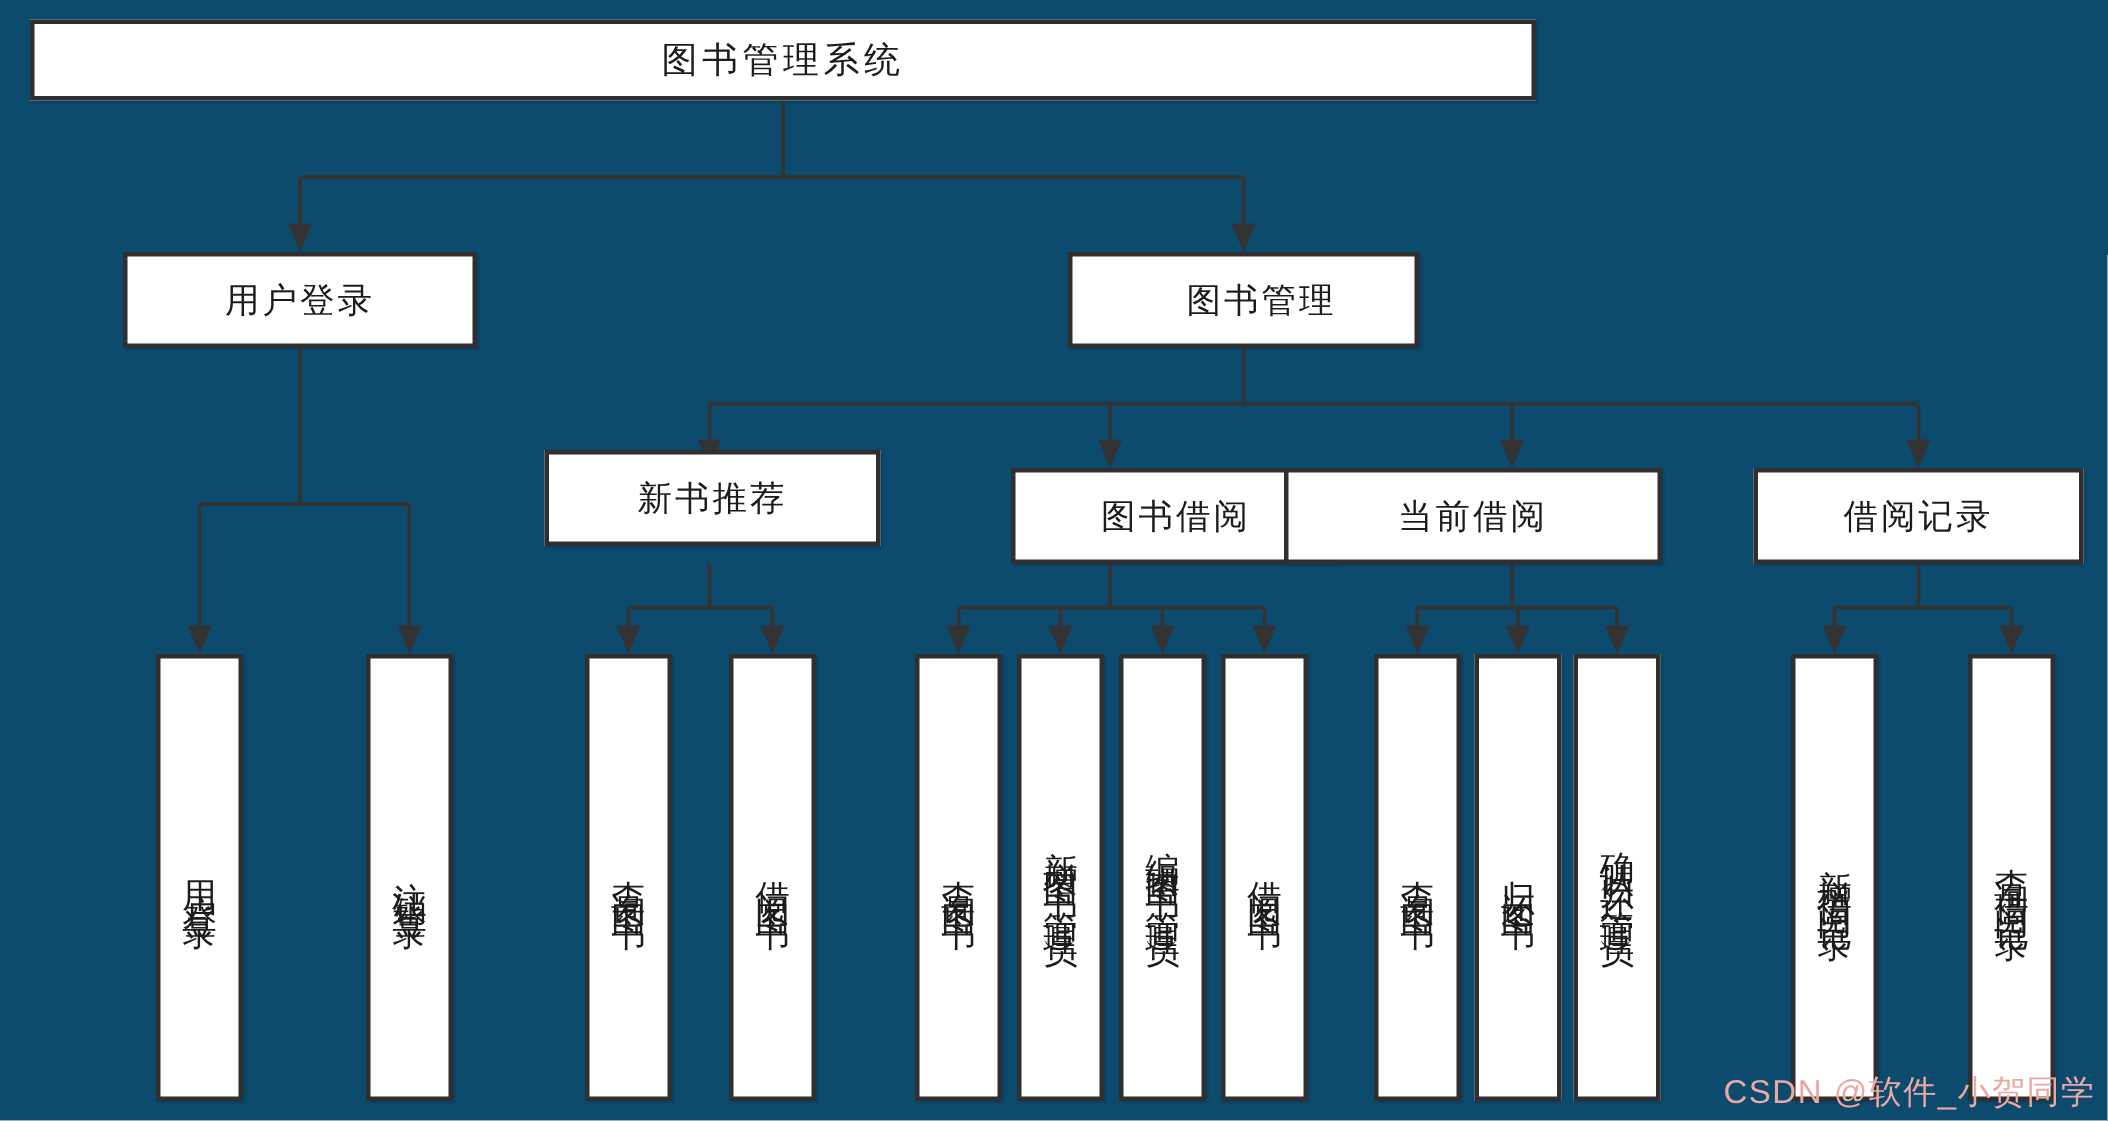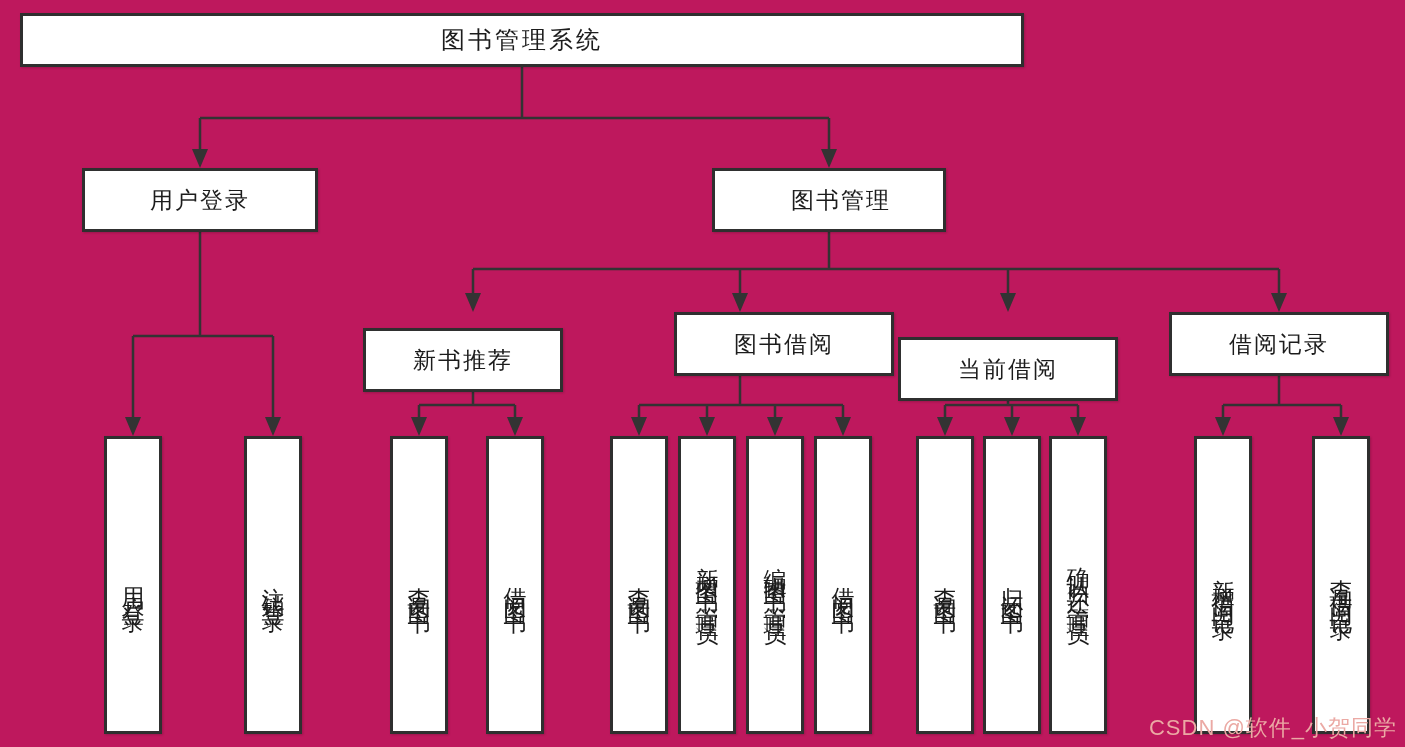--- a/index.html
+++ b/index.html
@@ -5,21 +5,21 @@
   * { box-sizing: border-box; margin: 0; padding: 0; }
   html, body { background: #ffffff; }
   body {
     font-family: "Liberation Sans", "DejaVu Sans", sans-serif;
     color: #1c1c1c;
   }
   .canvas {
     position: relative;
     width: 1405px;
     height: 747px;
-    background: #be185d;
+    background: #0c4a6e;
     overflow: hidden;
   }
   .connectors {
     position: absolute;
     left: 0; top: 0;
     width: 1405px;
     height: 747px;
   }
   .node {
     position: absolute;
@@ -92,27 +92,27 @@
     <span>图书管理系统</span>
   </div>
 
   <div class="node hnode" style="left:82px; top:168px; width:236px;">
     <span>用户登录</span>
   </div>
   <div class="node hnode" style="left:712px; top:168px; width:234px;padding-left:24px;">
     <span>图书管理</span>
   </div>
 
-  <div class="node hnode" style="left:363px; top:328px; width:200px;">
+  <div class="node hnode" style="left:363px; top:300px; width:224px;">
     <span>新书推荐</span>
   </div>
   <div class="node hnode" style="left:630px; top:312px; width:220px;margin-left:44px;">
     <span>图书借阅</span>
   </div>
-  <div class="node hnode" style="left:898px; top:312px; width:220px;margin-top:25px;">
+  <div class="node hnode" style="left:856px; top:312px; width:252px;">
     <span>当前借阅</span>
   </div>
   <div class="node hnode" style="left:1169px; top:312px; width:220px;">
     <span>借阅记录</span>
   </div>
 
   <div class="node leaf" style="left:104px;">
     <span class="vtext">用户登录</span>
   </div>
   <div class="node leaf" style="left:244px;">

